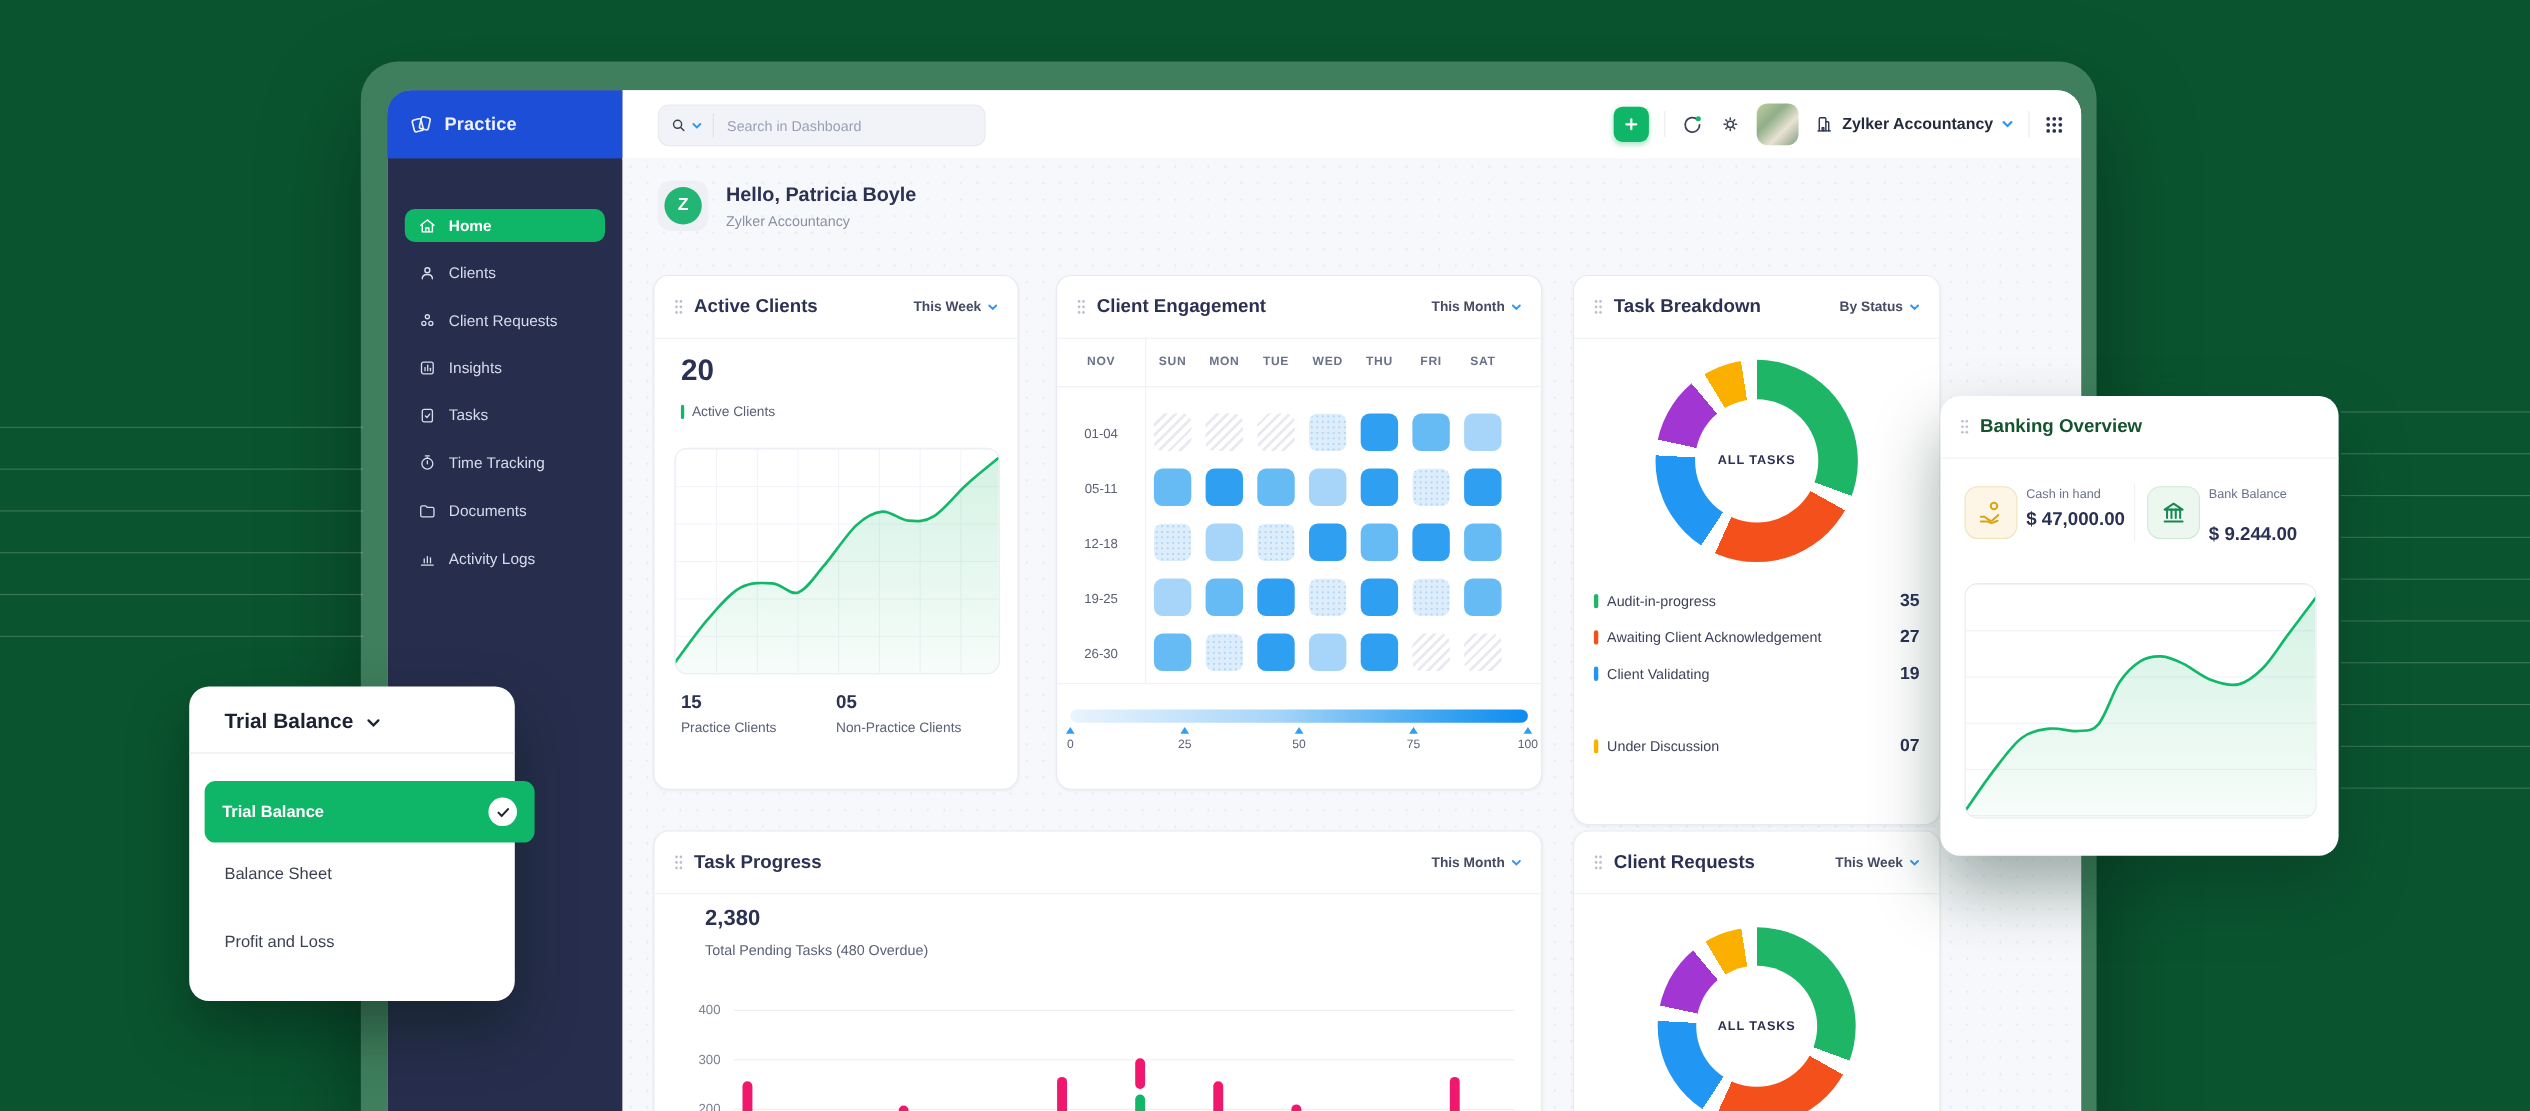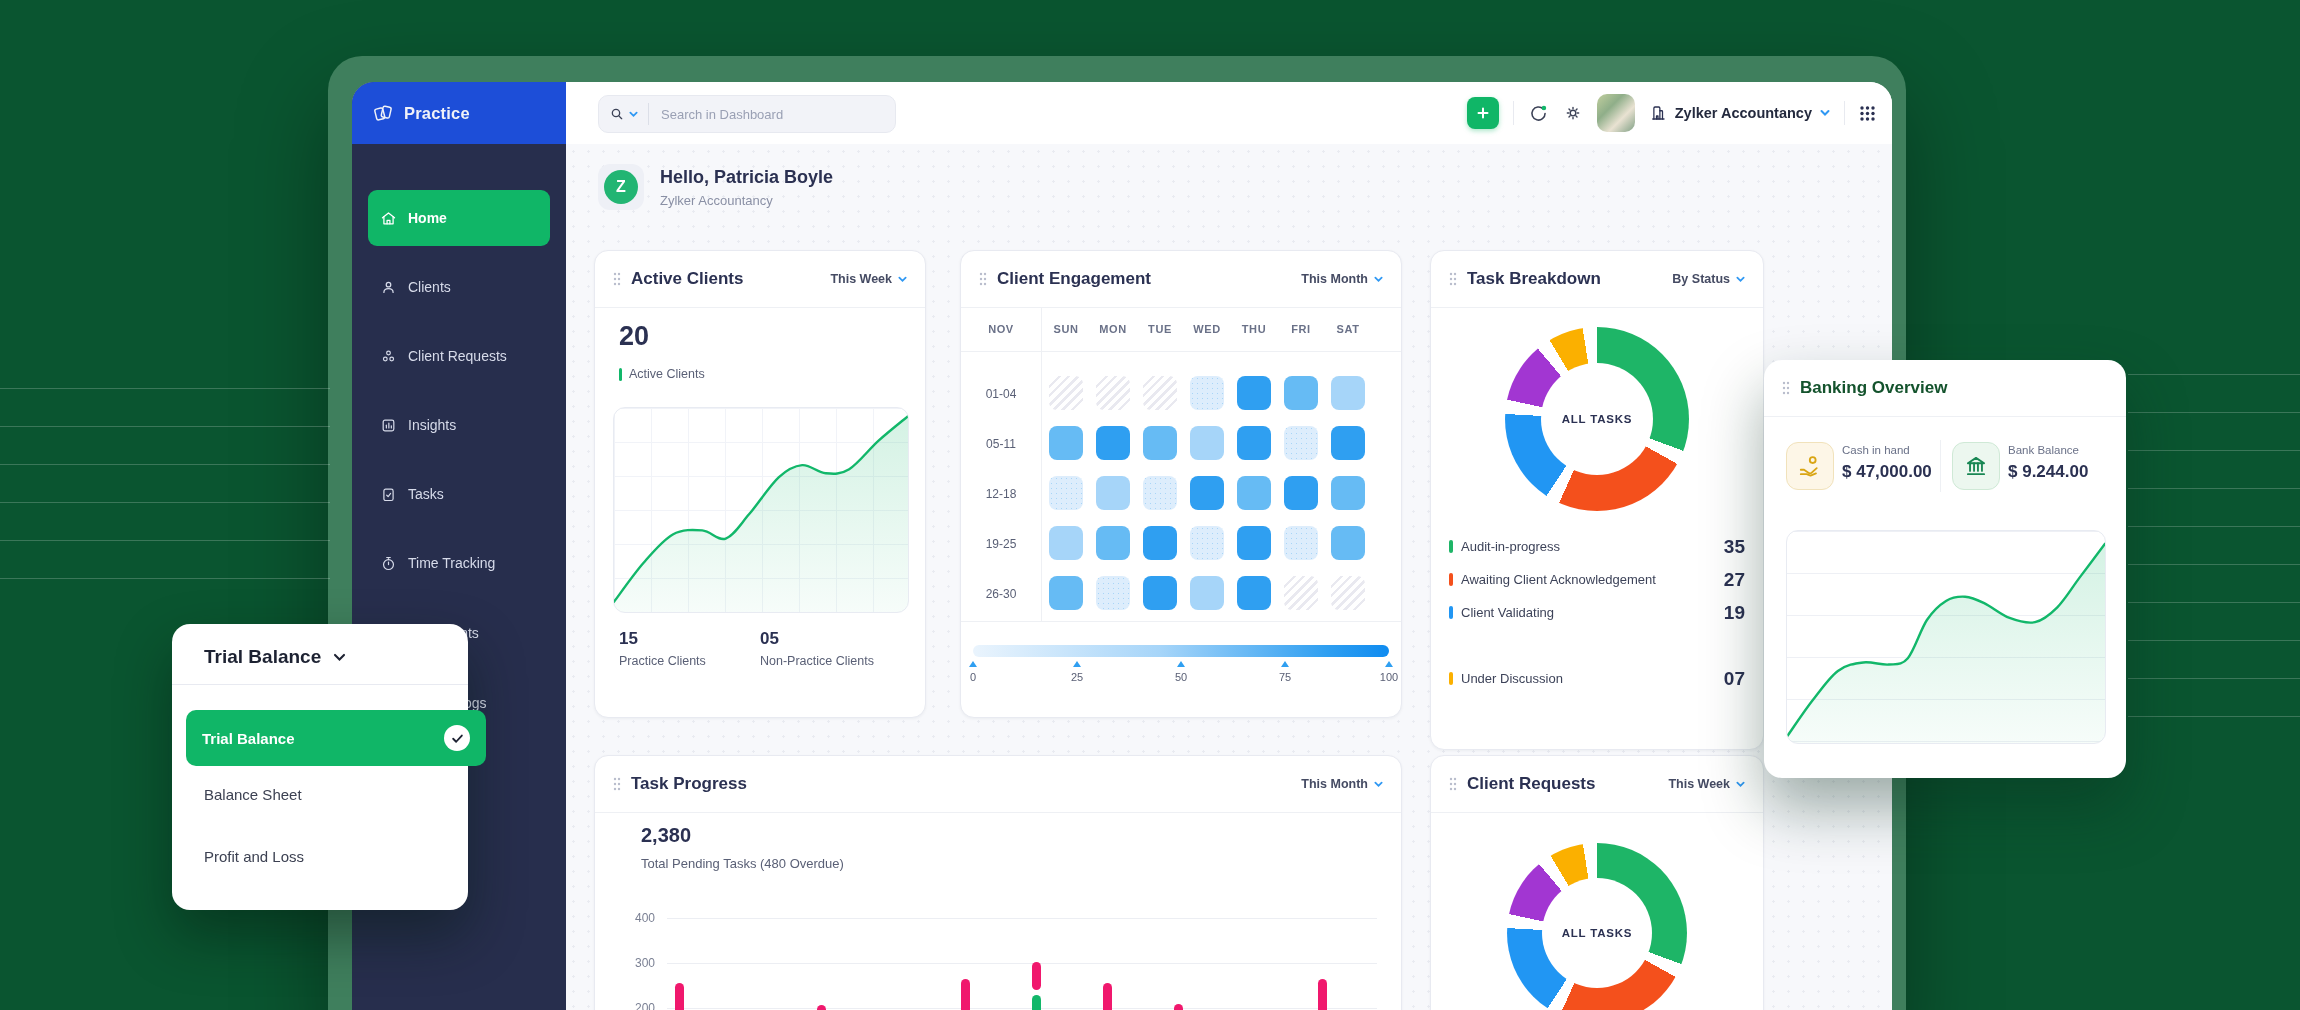--- a/index.html
+++ b/index.html
@@ -9,21 +9,21 @@
   
   .frame{position:absolute;left:328px;top:56px;width:1578px;height:990px;border-radius:34px;
          background:#3f7f5d;box-shadow:0 40px 90px rgba(0,0,0,.35);}
   .window{position:absolute;left:24px;top:26px;width:1540px;height:952px;border-radius:22px;
           background:#ffffff;overflow:hidden;}
   
   .sidebar{position:absolute;left:0;top:0;width:214px;height:100%;background:#272e4d;}
   .sb-head{height:62px;background:#1d4ed8;display:flex;align-items:center;padding-left:20px;gap:10px;}
   .sb-brand{color:#f0f2f8;font-size:16.5px;font-weight:700;letter-spacing:.2px;}
   .nav{padding:46px 16px 0 16px;}
-  .nav-item{display:flex;align-items:center;gap:11px;height:56px;border-radius:9px;padding:0 12px;
+  .nav-item{display:flex;align-items:center;gap:11px;height:30px;border-radius:9px;padding:0 12px;
             margin-bottom:13px;color:#d7dbea;font-size:14px;font-weight:500;cursor:pointer;}
   .nav-item.active{background:#10b667;color:#fff;font-weight:600;}
   .nav-item.gap{margin-top:14px;}
   .nav-item svg{flex:0 0 auto;}
   
   .topbar{position:absolute;left:214px;top:0;right:0;height:62px;background:#fff;
           border-bottom:1px solid #eef0f4;display:flex;align-items:center;}
   .search{position:absolute;left:32px;top:13px;width:296px;height:36px;background:#f2f3f8;
           border:1px solid #e7e9f0;border-radius:10px;display:flex;align-items:center;}
   .search-ico{display:flex;align-items:center;gap:4px;padding:0 10px;border-right:1px solid #dcdfe8;height:22px;}
@@ -90,21 +90,21 @@
   .hm-tri{position:absolute;width:0;height:0;border-left:4px solid transparent;
           border-right:4px solid transparent;border-bottom:6px solid #2f9ff1;}
   .hm-tick{position:absolute;width:40px;text-align:center;font-size:11px;color:#5a6076;}
   
   .donut{position:absolute;border-radius:50%;}
   .donut-hole{position:absolute;background:#fff;border-radius:50%;display:flex;align-items:center;
               justify-content:center;font-size:11.5px;font-weight:700;letter-spacing:.8px;color:#2b3152;}
   .legend-item{position:absolute;left:18px;right:18px;height:33px;display:flex;align-items:center;gap:8px;}
   .legend-bullet{width:4px;height:13px;border-radius:2px;flex:0 0 auto;}
   .legend-lab{flex:1;font-size:13px;color:#3d4359;}
-  .legend-val{font-size:19px;font-weight:700;color:#2b3152;}
+  .legend-val{font-size:16px;font-weight:700;color:#2b3152;}
   
   .bank-title{color:#14532d !important;}
   .tile-ico{position:absolute;width:46px;height:46px;border-radius:12px;display:flex;
             align-items:center;justify-content:center;}
   .tile-amber{background:#fdf6e7;border:1px solid #f1e2bb;}
   .tile-green{background:#ecf7ef;border:1px solid #cfe9d6;}
   .tile-lab{position:absolute;font-size:11.5px;color:#6a7188;}
   .tile-val{position:absolute;font-size:17px;font-weight:700;color:#2b3152;}
   .bank-vsep{position:absolute;width:1px;background:#eef0f4;}
   .floater{box-shadow:0 30px 60px rgba(8,45,28,.38);border:none;z-index:6;}
@@ -486,21 +486,21 @@
       <div class="tile-val" style="left:78px;top:102px;">$ 47,000.00</div>
       <div class="bank-vsep" style="left:176px;top:80px;height:52px;"></div>
       <div class="tile-ico tile-green" style="left:188px;top:82px;">
         <svg width="26" height="26" viewBox="0 0 24 24" fill="none" stroke="#198754" stroke-width="1.7" stroke-linecap="round" stroke-linejoin="round">
             <path d="M4.5 9.5 12 4.5l7.5 5z"></path>
             <path d="M6.5 9.5v7M10.2 9.5v7M13.8 9.5v7M17.5 9.5v7"></path>
             <path d="M4.5 19.5h15"></path>
           </svg>
       </div>
       <div class="tile-lab" style="left:244px;top:84px;">Bank Balance</div>
-      <div class="tile-val" style="left:244px;top:102px;">$ 9.244.00</div>
+      <div class="tile-val" style="left:244px;top:116px;">$ 9.244.00</div>
       <div class="chartbox gridh" id="bank-chart" style="left:22px;top:170px;width:318px;height:212px;">
           <svg viewBox="0 0 100 100" preserveAspectRatio="none">
     <defs>
               <linearGradient id="bank-chart-grad" x1="0" y1="0" x2="0" y2="1">
       <stop offset="0" stop-color="rgba(18,183,106,.18)"></stop>
                 <stop offset="1" stop-color="rgba(18,183,106,.03)"></stop>
     </linearGradient>
             </defs>
     <path d="M 0 97 C 1.3333333333333333 94.16666666666667, 5.333333333333334 85.16666666666667, 8 80 C 10.666666666666666 74.83333333333333, 13.333333333333334 69, 16 66 C 18.666666666666668 63, 21.333333333333332 62.5, 24 62 C 26.666666666666668 61.5, 29.666666666666668 63.333333333333336, 32 63 C 34.333333333333336 62.666666666666664, 36 63.5, 38 60 C 40 56.5, 42 46.5, 44 42 C 46 37.5, 48 34.833333333333336, 50 33 C 52 31.166666666666668, 54 30.833333333333332, 56 31 C 58 31.166666666666668, 59.666666666666664 32.333333333333336, 62 34 C 64.33333333333333 35.666666666666664, 67.33333333333333 39.5, 70 41 C 72.66666666666667 42.5, 75.5 43.833333333333336, 78 43 C 80.5 42.166666666666664, 82.66666666666667 39.5, 85 36 C 87.33333333333333 32.5, 89.5 27, 92 22 C 94.5 17, 98.66666666666667 8.666666666666666, 100 6 L 100 103 L 0 103 Z" fill="url(#bank-chart-grad)"></path>
     <path d="M 0 97 C 1.3333333333333333 94.16666666666667, 5.333333333333334 85.16666666666667, 8 80 C 10.666666666666666 74.83333333333333, 13.333333333333334 69, 16 66 C 18.666666666666668 63, 21.333333333333332 62.5, 24 62 C 26.666666666666668 61.5, 29.666666666666668 63.333333333333336, 32 63 C 34.333333333333336 62.666666666666664, 36 63.5, 38 60 C 40 56.5, 42 46.5, 44 42 C 46 37.5, 48 34.833333333333336, 50 33 C 52 31.166666666666668, 54 30.833333333333332, 56 31 C 58 31.166666666666668, 59.666666666666664 32.333333333333336, 62 34 C 64.33333333333333 35.666666666666664, 67.33333333333333 39.5, 70 41 C 72.66666666666667 42.5, 75.5 43.833333333333336, 78 43 C 80.5 42.166666666666664, 82.66666666666667 39.5, 85 36 C 87.33333333333333 32.5, 89.5 27, 92 22 C 94.5 17, 98.66666666666667 8.666666666666666, 100 6" fill="none" stroke="#12b76a" stroke-width="2.4" vector-effect="non-scaling-stroke" stroke-linecap="round" stroke-linejoin="round"></path>

